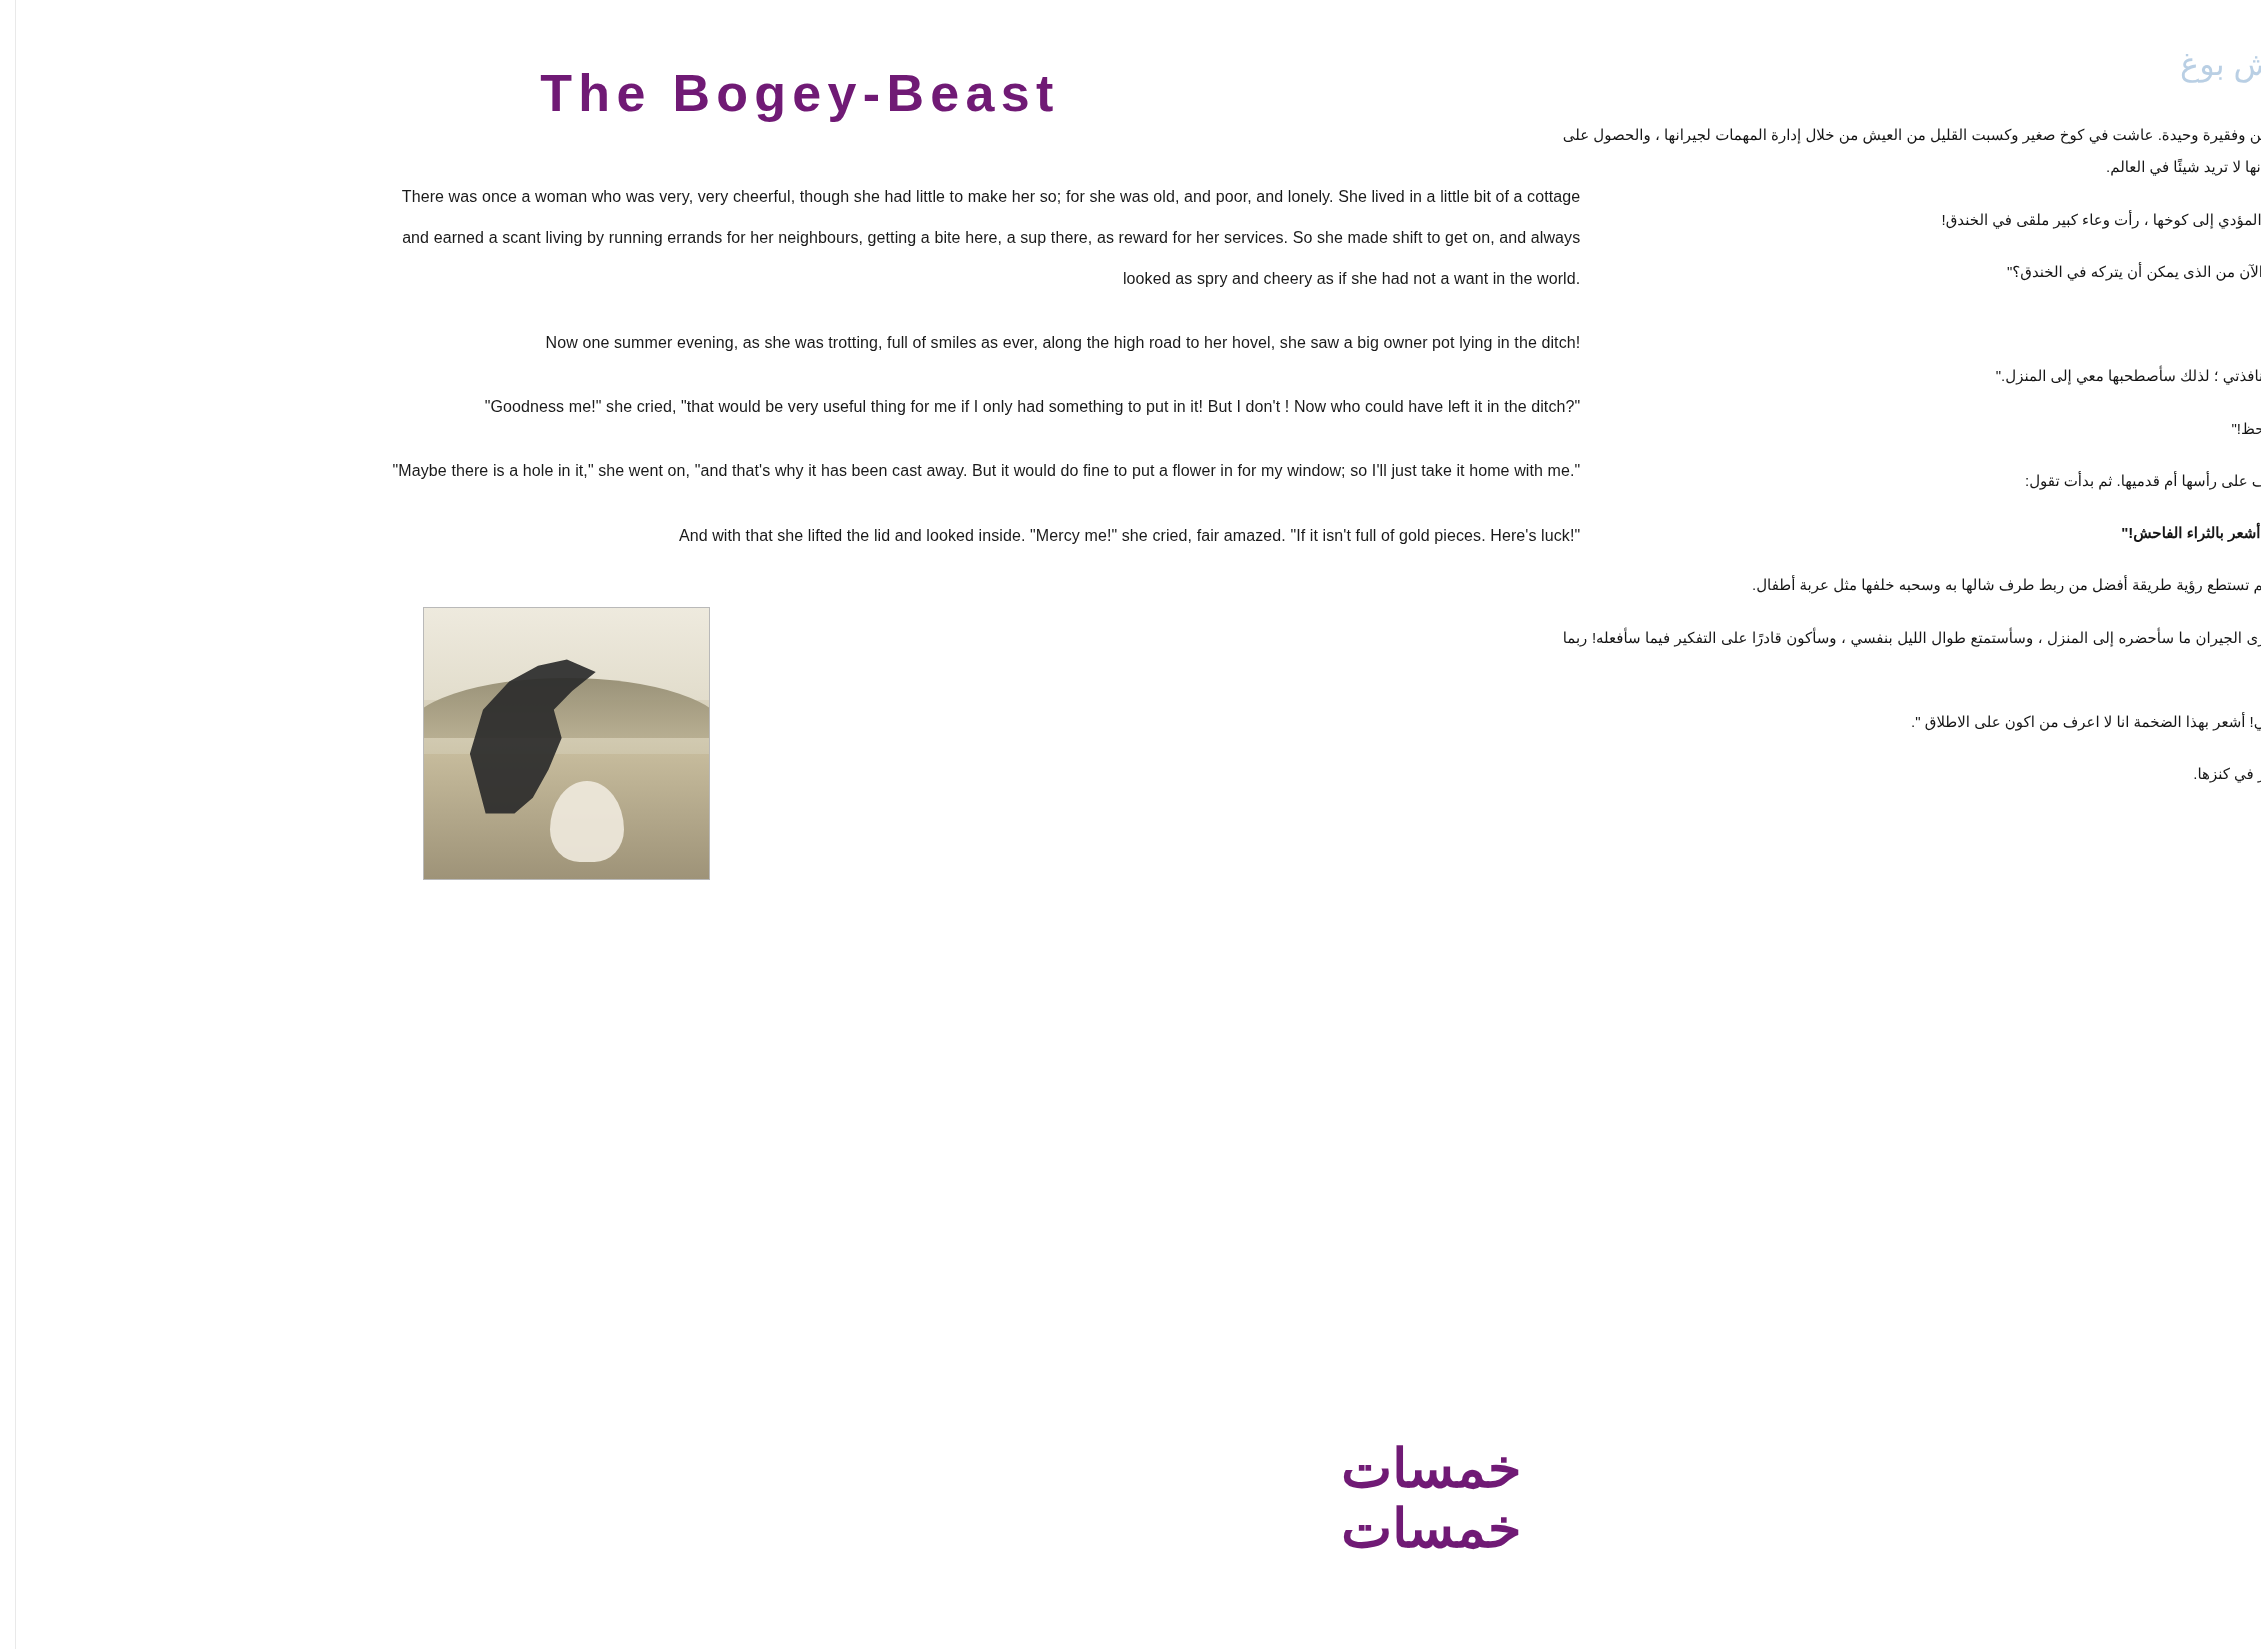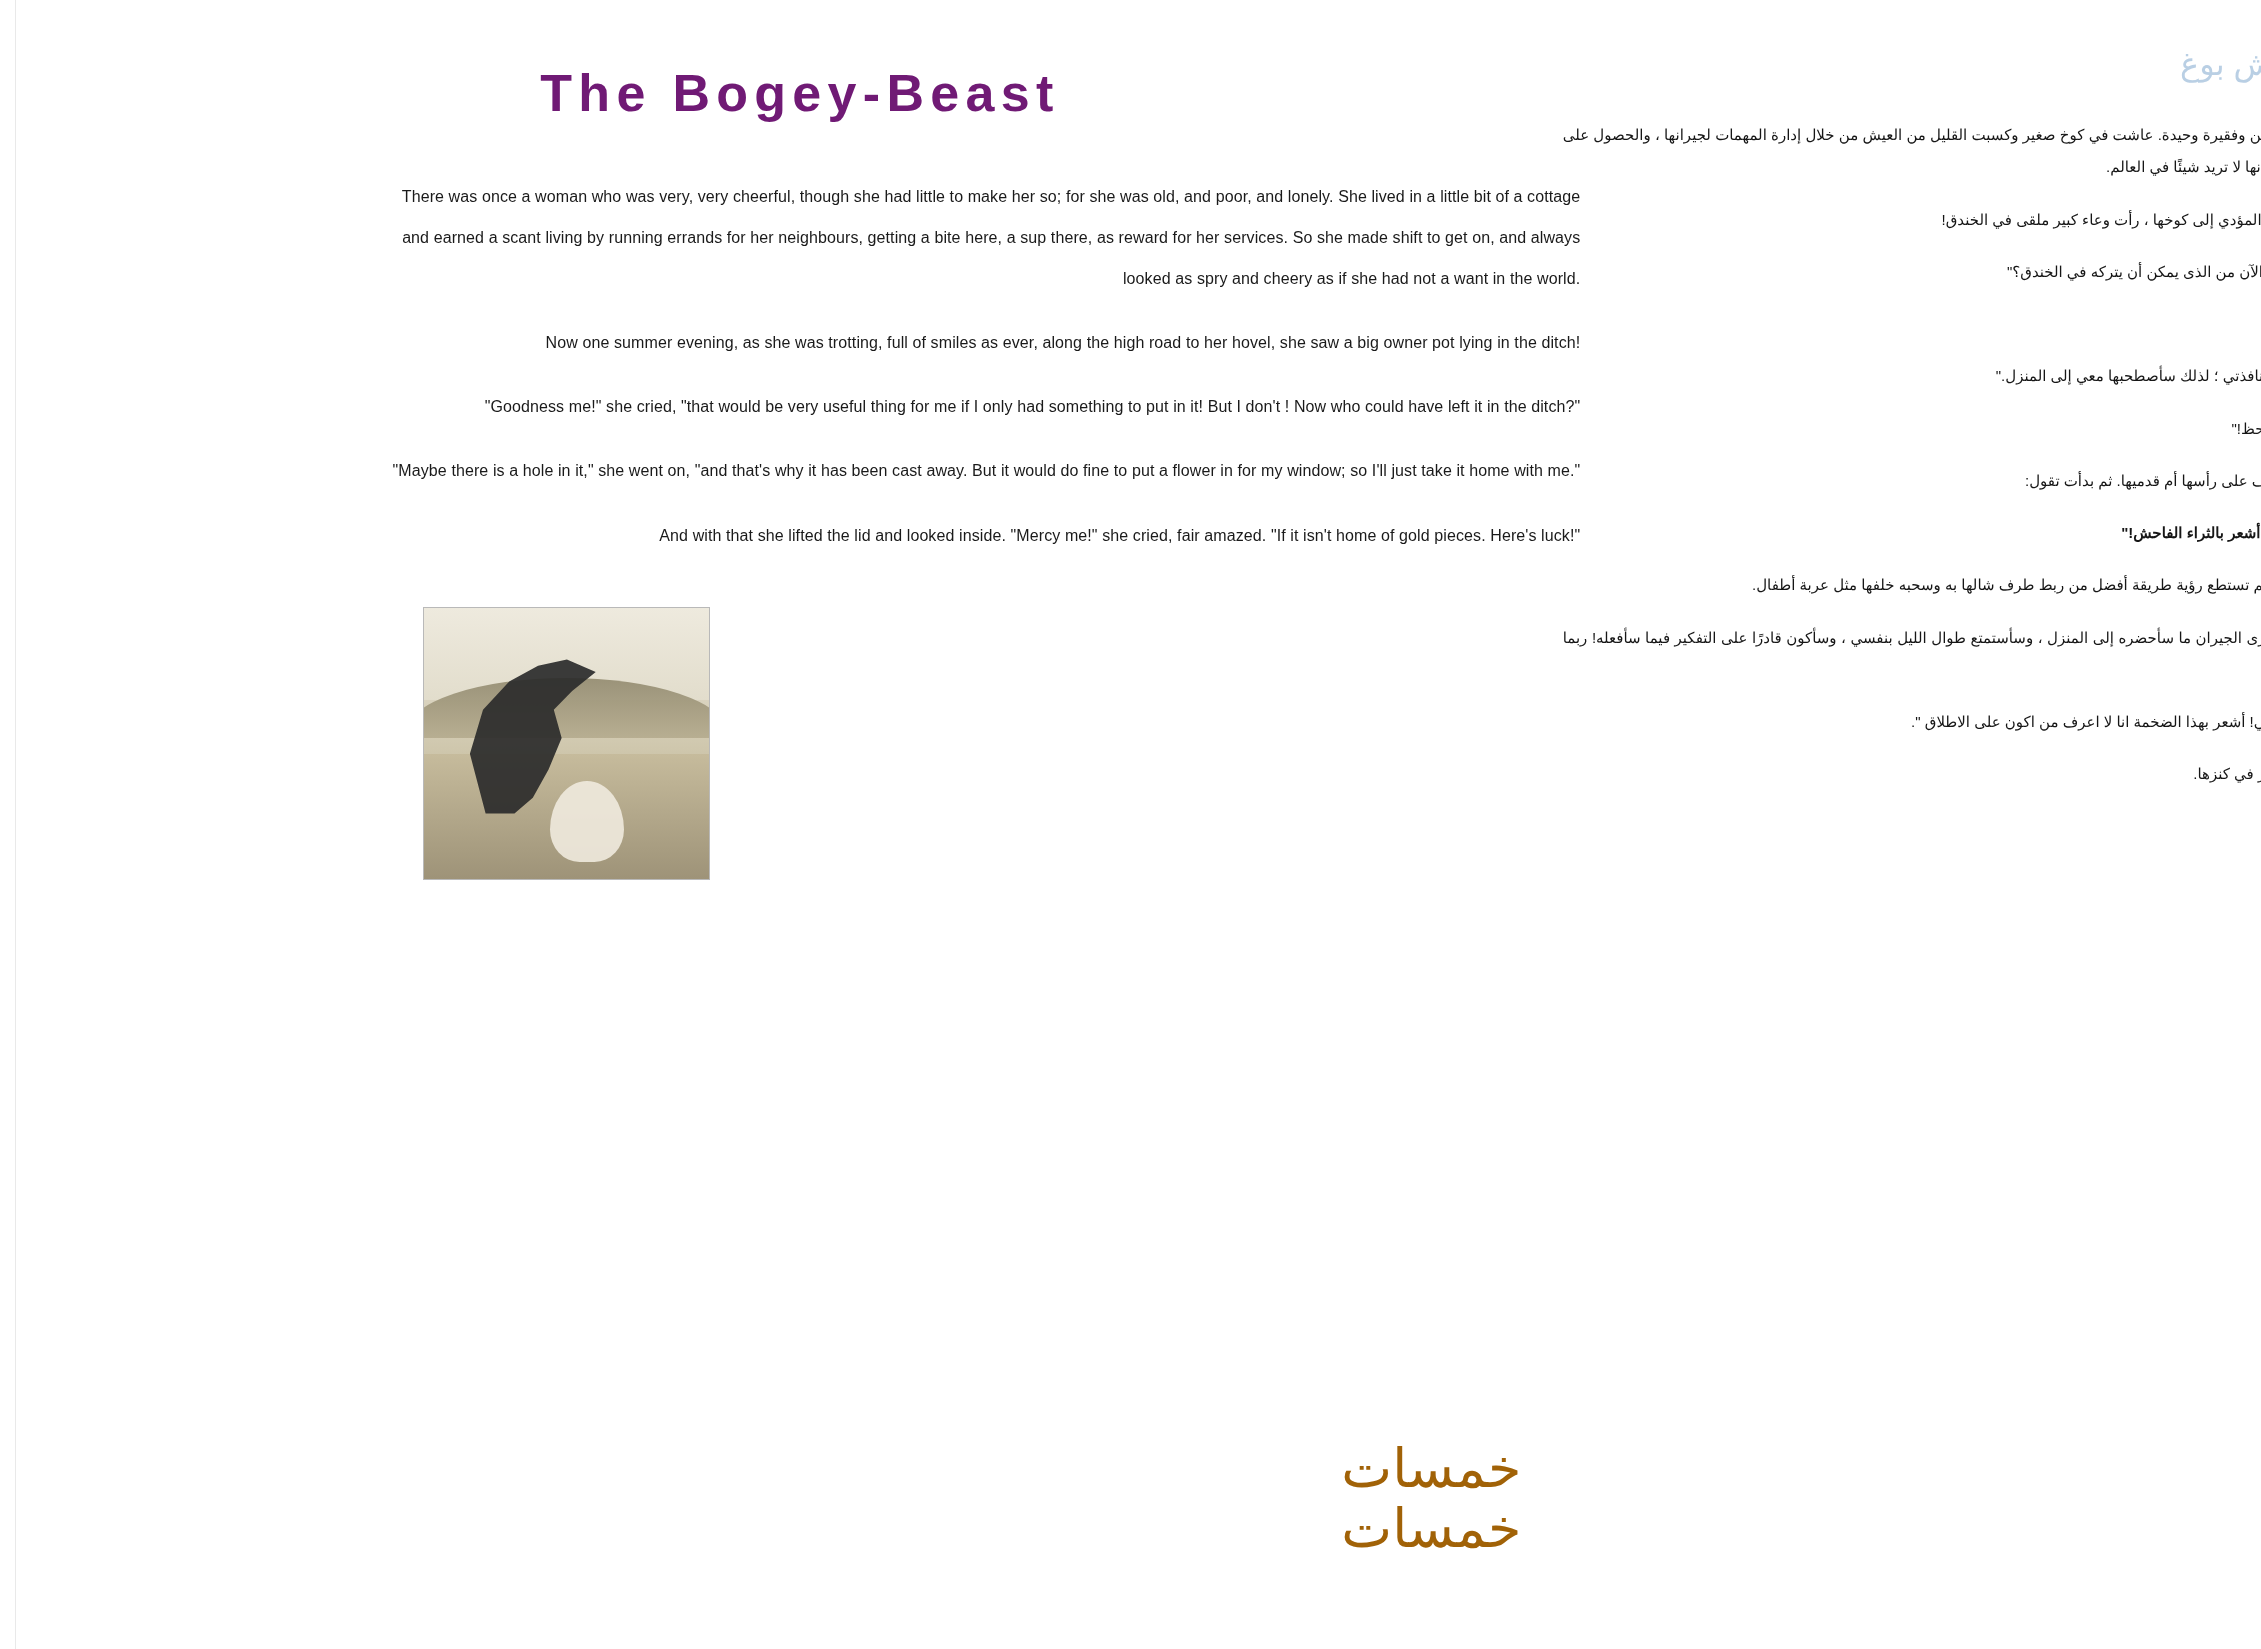--- a/index.html
+++ b/index.html
@@ -141,22 +141,22 @@
   .para-ar.indent {
     text-indent: 27px;
   }
 
   
   .watermark {
     position: absolute;
     left: 1325px;
     top: 1438px;
     font-size: 54px;
-    color: #a16207;
-    font-weight: normal;
+    color: #701a75;
+    font-weight: bold;
     line-height: 1.12;
     letter-spacing: 4.5px;
     direction: rtl;
     user-select: none;
     pointer-events: none;
   }
 </style>
 </head>
 <body>
 
@@ -165,21 +165,21 @@
 
   <div class="content">
 
     <div class="col-en">
       <h1 class="title-en">The Bogey-Beast</h1>
 
       <p class="para-en">There was once a woman who was very, very cheerful, though she had little to make her so; for she was old, and poor, and lonely. She lived in a little bit of a cottage and earned a scant living by running errands for her neighbours, getting a bite here, a sup there, as reward for her services. So she made shift to get on, and always looked as spry and cheery as if she had not a want in the world.</p>
       <p class="para-en">Now one summer evening, as she was trotting, full of smiles as ever, along the high road to her hovel, she saw a big owner pot lying in the ditch!</p>
       <p class="para-en">"Goodness me!" she cried, "that would be  very  useful thing for me if I only had something to put in it! But I don't ! Now who could have left it in the ditch?"</p>
       <p class="para-en">"Maybe there is a hole in it," she went on, "and that's why it has been cast away. But it would do fine to put a flower in for my window; so I'll just take it home with me."</p>
-      <p class="para-en">And with that she lifted the lid and looked inside. "Mercy me!" she cried, fair amazed. "If it isn't home of gold pieces. Here's luck!"</p>
+      <p class="para-en">And with that she lifted the lid and looked inside. "Mercy me!" she cried, fair amazed. "If it isn't full of gold pieces. Here's luck!"</p>
 
       <div class="illus">
         <div class="sky"></div>
         <div class="hills"></div>
         <div class="field"></div>
         <div class="beast"></div>
         <div class="figure"></div>
       </div>
     </div>
 

